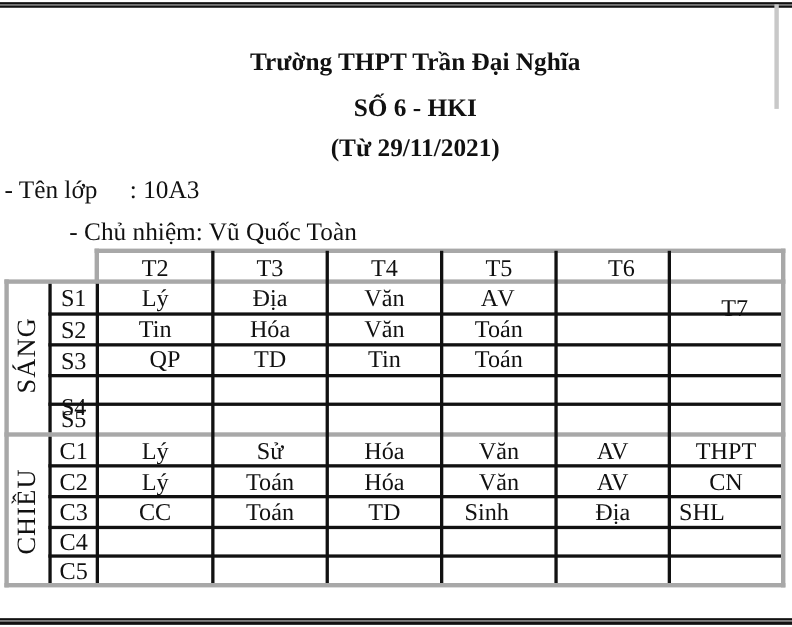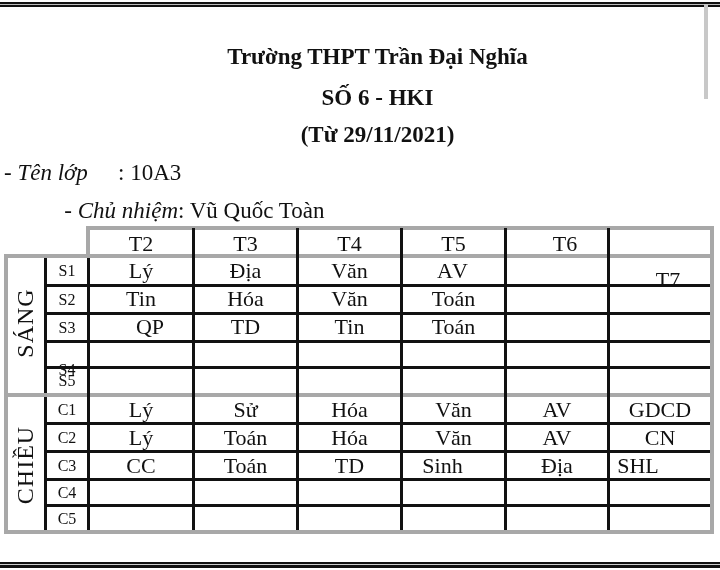--- a/index.html
+++ b/index.html
@@ -13,35 +13,35 @@
   .side-rule { position:absolute; left:704px; top:4px; width:4px; height:95px; background:#c8c8c8; }
   .bottom-rule { position:absolute; left:0; top:562px; width:720px; height:6px;
     border-top:2px solid #111; border-bottom:3px solid #111; box-sizing:border-box; background:#ccc; }
 
   .title { position:absolute; left:0; width:755px; text-align:center; font-weight:bold; font-size:23px; }
   .t1 { top:44px; }
   .t2 { top:85px; }
   .t3 { top:122px; }
 
   .info { position:absolute; left:4px; font-size:23px; white-space:pre; }
-  .info .lbl { display:inline-block;font-style:italic; }
+  .info .lbl { display:inline-block; }
   .i1 { top:160px; }
   .i1 .lbl { width:114px; }
   .i2 { top:198px;text-align:right; }
   .i2 .lbl { width:174px; }
 
   
   .grid { position:absolute; left:0; top:0; }
   .cell { position:absolute; box-sizing:border-box; text-align:center; font-size:22px; line-height:26px; }
   .hcell { top:230px; height:26px; line-height:28px; }
   .vline { position:absolute; background:#111; width:3px; }
   .hline { position:absolute; background:#111; height:3px; }
   .gray { position:absolute; background:#a8a8a8; }
   .group-label { position:absolute; font-size:24px; letter-spacing:1px; transform:rotate(-90deg); transform-origin:center center; white-space:nowrap; text-align:center; }
-  .slot { position:absolute; left:46px; width:42px; text-align:center; font-size:16px; }
+  .slot { position:absolute; left:46px; width:42px; text-align:center; font-size:22px; }
 </style>
 </head>
 <body>
 
 <div class="top-rule"></div>
 <div class="side-rule"></div>
 
 <div class="title t1">Trường THPT Trần Đại Nghĩa</div>
 <div class="title t2">SỐ 6 - HKI</div>
 <div class="title t3">(Từ 29/11/2021)</div>
@@ -119,21 +119,21 @@
   <div class="slot" style="top:425px;line-height:25px;">C2</div>
   <div class="slot" style="top:453px;line-height:25px;">C3</div>
   <div class="slot" style="top:481px;line-height:23px;">C4</div>
   <div class="slot" style="top:507px;line-height:23px;">C5</div>
 
   <div class="cell" style="left:90px;top:397px;width:102px;">Lý</div>
   <div class="cell" style="left:195px;top:397px;width:101px;">Sử</div>
   <div class="cell" style="left:299px;top:397px;width:101px;">Hóa</div>
   <div class="cell" style="left:403px;top:397px;width:101px;">Văn</div>
   <div class="cell" style="left:507px;top:397px;width:100px;">AV</div>
-  <div class="cell" style="left:610px;top:397px;width:100px;">GDCD</div>
+  <div class="cell" style="left:610px;top:397px;width:100px;">THPT</div>
 
   <div class="cell" style="left:90px;top:425px;width:102px;">Lý</div>
   <div class="cell" style="left:195px;top:425px;width:101px;">Toán</div>
   <div class="cell" style="left:299px;top:425px;width:101px;">Hóa</div>
   <div class="cell" style="left:403px;top:425px;width:101px;">Văn</div>
   <div class="cell" style="left:507px;top:425px;width:100px;">AV</div>
   <div class="cell" style="left:610px;top:425px;width:100px;">CN</div>
 
   <div class="cell" style="left:90px;top:453px;width:102px;">CC</div>
   <div class="cell" style="left:195px;top:453px;width:101px;">Toán</div>

